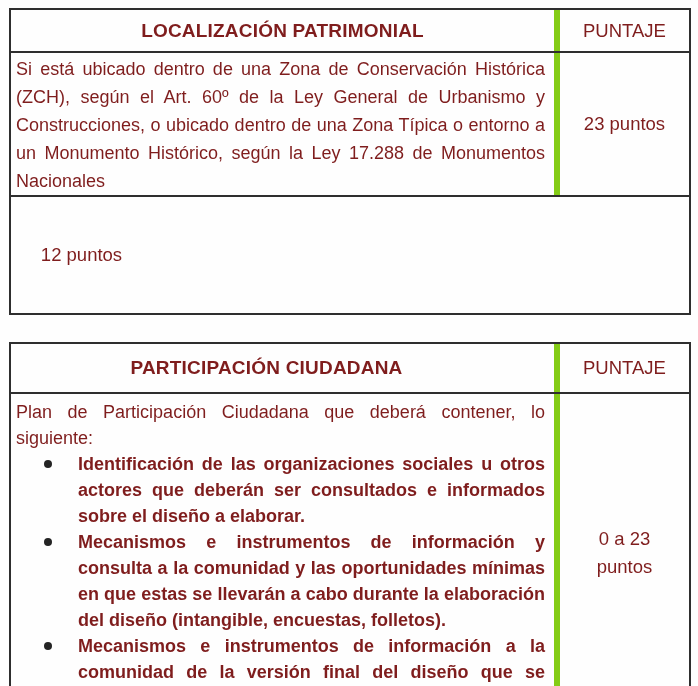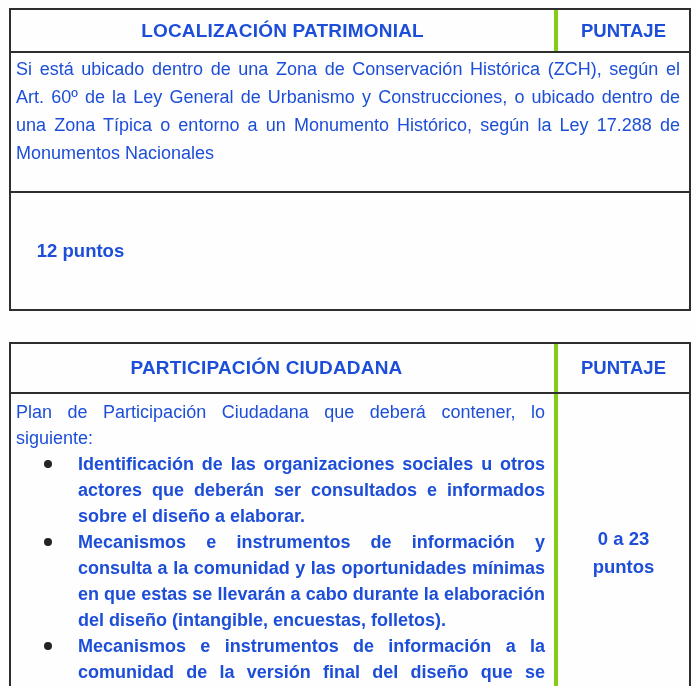--- a/index.html
+++ b/index.html
@@ -6,21 +6,21 @@
     margin: 0;
     padding: 0;
     background: #ffffff;
   }
   .page {
     position: relative;
     width: 698px;
     height: 686px;
     background: #fefefe;
     font-family: "Liberation Sans", sans-serif;
-    color: #1d4ed8;
+    color: #7f1d1d;
     overflow: hidden;
   }
   .score-table {
     position: absolute;
     left: 9px;
     width: 682px;
     border: 2px solid #2e2e2e;
     background: #fefefe;
     box-sizing: border-box;
   }
@@ -37,26 +37,26 @@
   .cell-main {
     flex: 1 1 auto;
     box-sizing: border-box;
     padding: 3px 9px 0 5px;
     font-size: 18px;
   }
   .cell-score {
     width: 135px;
     flex: 0 0 135px;
     box-sizing: border-box;
-    border-left: 4px solid #84cc16;
+    border-left: 6px solid #84cc16;
     display: flex;
     flex-direction: column;
     align-items: center;
     justify-content: center;
-    font-weight: 700;
+    font-weight: 400;
     font-size: 18.5px;
     line-height: 28px;
     text-align: center;
   }
   .no-divider .cell-score { border-left-color: transparent; text-align: center; }
 
   .header-row .cell-main {
     display: flex;
     align-items: center;
     justify-content: center;
@@ -114,20 +114,23 @@
 
   <div class="score-table table-1">
     <div class="trow header-row">
       <div class="cell-main">LOCALIZACIÓN PATRIMONIAL</div>
       <div class="cell-score">PUNTAJE</div>
     </div>
     <div class="trow body-row-1">
       <div class="cell-main">
         <p>Si está ubicado dentro de una Zona de Conservación Histórica (ZCH), según el Art. 60º de la Ley General de Urbanismo y Construcciones, o ubicado dentro de una Zona Típica o entorno a un Monumento Histórico, según la Ley 17.288 de Monumentos Nacionales</p>
       </div>
+      <div class="cell-score">
+        <span>23 puntos</span>
+      </div>
     </div>
     <div class="trow body-row-2 no-divider">
       <div class="cell-score">
         <span>12 puntos</span>
       </div>
     </div>
   </div>
 
   <div class="score-table table-2">
     <div class="trow header-row">

